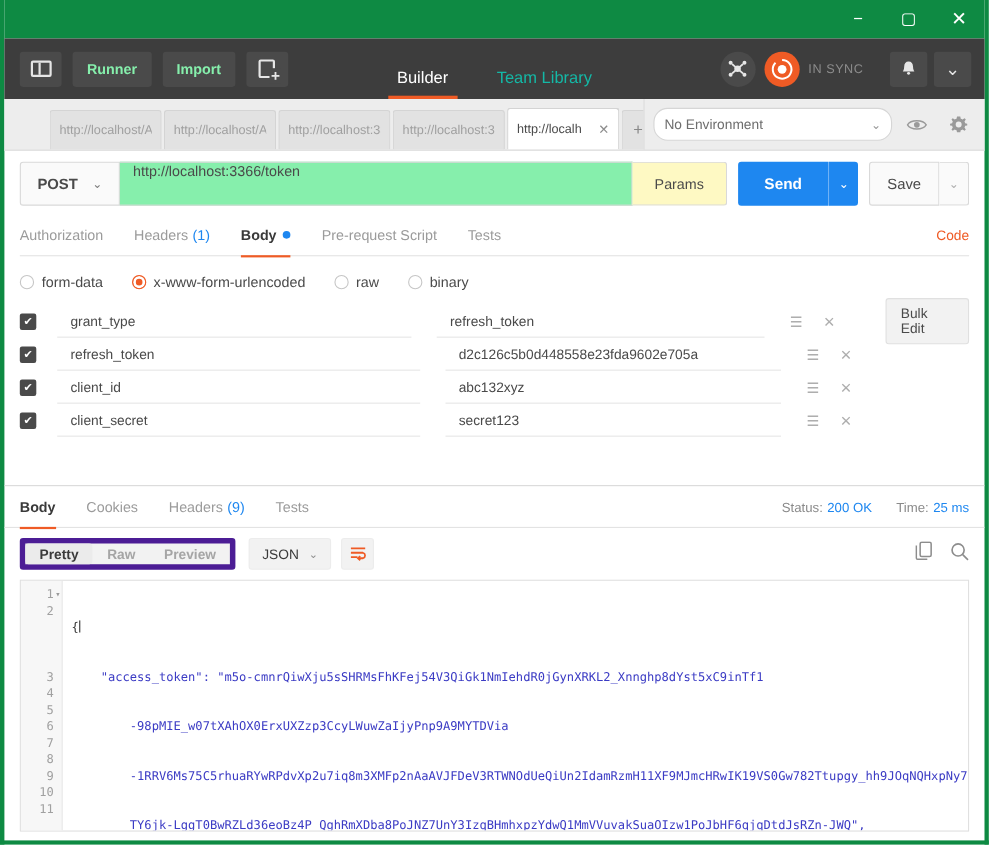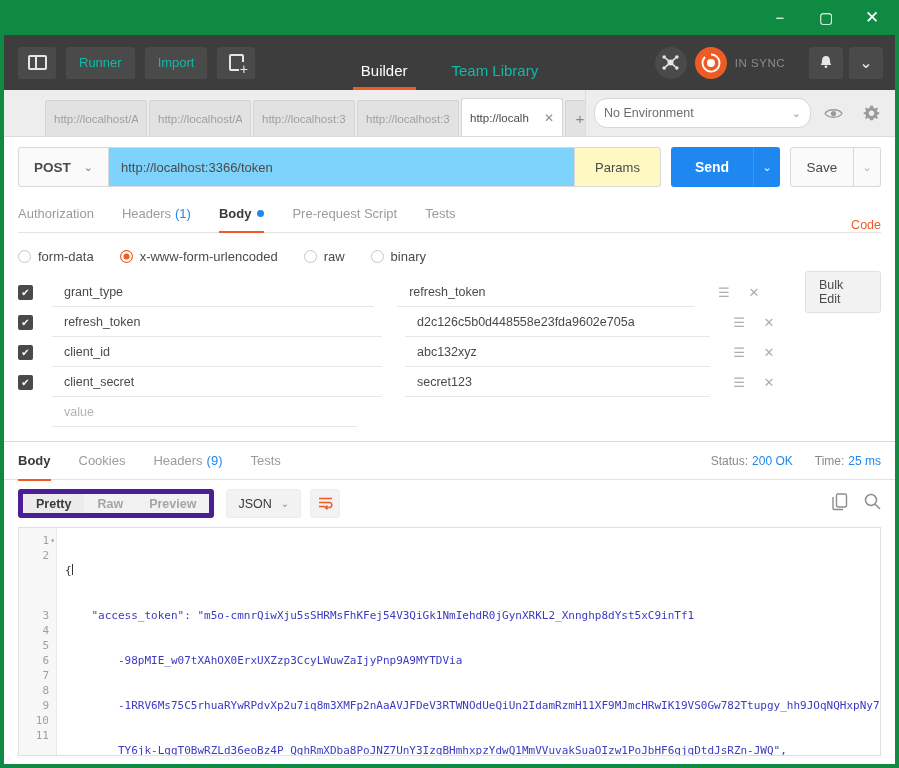--- a/index.html
+++ b/index.html
@@ -42,29 +42,30 @@
     height: 55px;
     background: #3d3d3d;
     display: flex;
     align-items: center;
     flex: none;
     position: relative;
     padding-left: 14px;
   }
   .tb-btn {
     background: #4a4a4a;
-    color: #14b8a6;
+    color: #86efac;
     border-radius: 3px;
     height: 32px;
     display: flex;
     align-items: center;
     justify-content: center;
     font-size: 13px;
     margin-right: 10px;
     padding: 0 13px;
+    font-weight: bold;
   }
   .tb-icon-btn { width: 38px; padding: 0; }
   .sidebar-glyph {
     width: 19px; height: 15px;
     border: 2px solid #e6e6e6;
     border-radius: 2px;
     position: relative;
   }
   .sidebar-glyph::after {
     content: ""; position: absolute;
@@ -239,23 +240,22 @@
     padding: 0 15px;
     font-size: 13.5px;
     color: #4a4a4a;
     font-weight: bold;
   }
   .method-box .chev { margin-left: auto; color: #7d7d7d; font-weight: normal; font-size: 11px; }
   .url-box {
     flex: 1;
     border: 1px solid #d9d9d9;
     border-left: none;
-    background: #7dd3fc;
-    display: flex;
-    align-items: center;
+    background: #86efac;
+    display: flex;
     padding: 0 12px;
     font-size: 13px;
     color: #4a4a4a;
   }
   .params-box {
     width: 86px;
     border: 1px solid #d9d9d9;
     border-left: none;
     background: #fef9c3;
     border-radius: 0 3px 3px 0;
@@ -299,21 +299,21 @@
     border-left: none;
     border-radius: 0 3px 3px 0;
     color: #b0b0b0;
     display: flex; align-items: center; justify-content: center;
     font-size: 11px;
   }
 
   
   .subtabs {
     display: flex;
-    align-items: flex-end;
+    align-items: center;
     height: 38px;
     margin-top: 8px;
     border-bottom: 1px solid #e3e3e3;
   }
   .subtab {
     font-size: 13px;
     color: #9b9b9b;
     padding: 0 14px;
     height: 38px;
     display: flex;
@@ -683,21 +683,20 @@
         <div class="kvcell key">client_secret</div>
         <div class="kvcell val">secret123</div>
         <div class="rowbtns">
           <div class="rowbtn">☰</div>
           <div class="rowbtn">✕</div>
         </div>
       </div>
 
       <div class="kvrow">
         <div class="cb empty"></div>
-        <div class="kvcell val ph">value</div>
       </div>
 
     </div>
   </div>
 
   <div class="resp-divider"></div>
 
   <div class="resp-head">
     <div class="subtab active">
       <span>Body</span>

